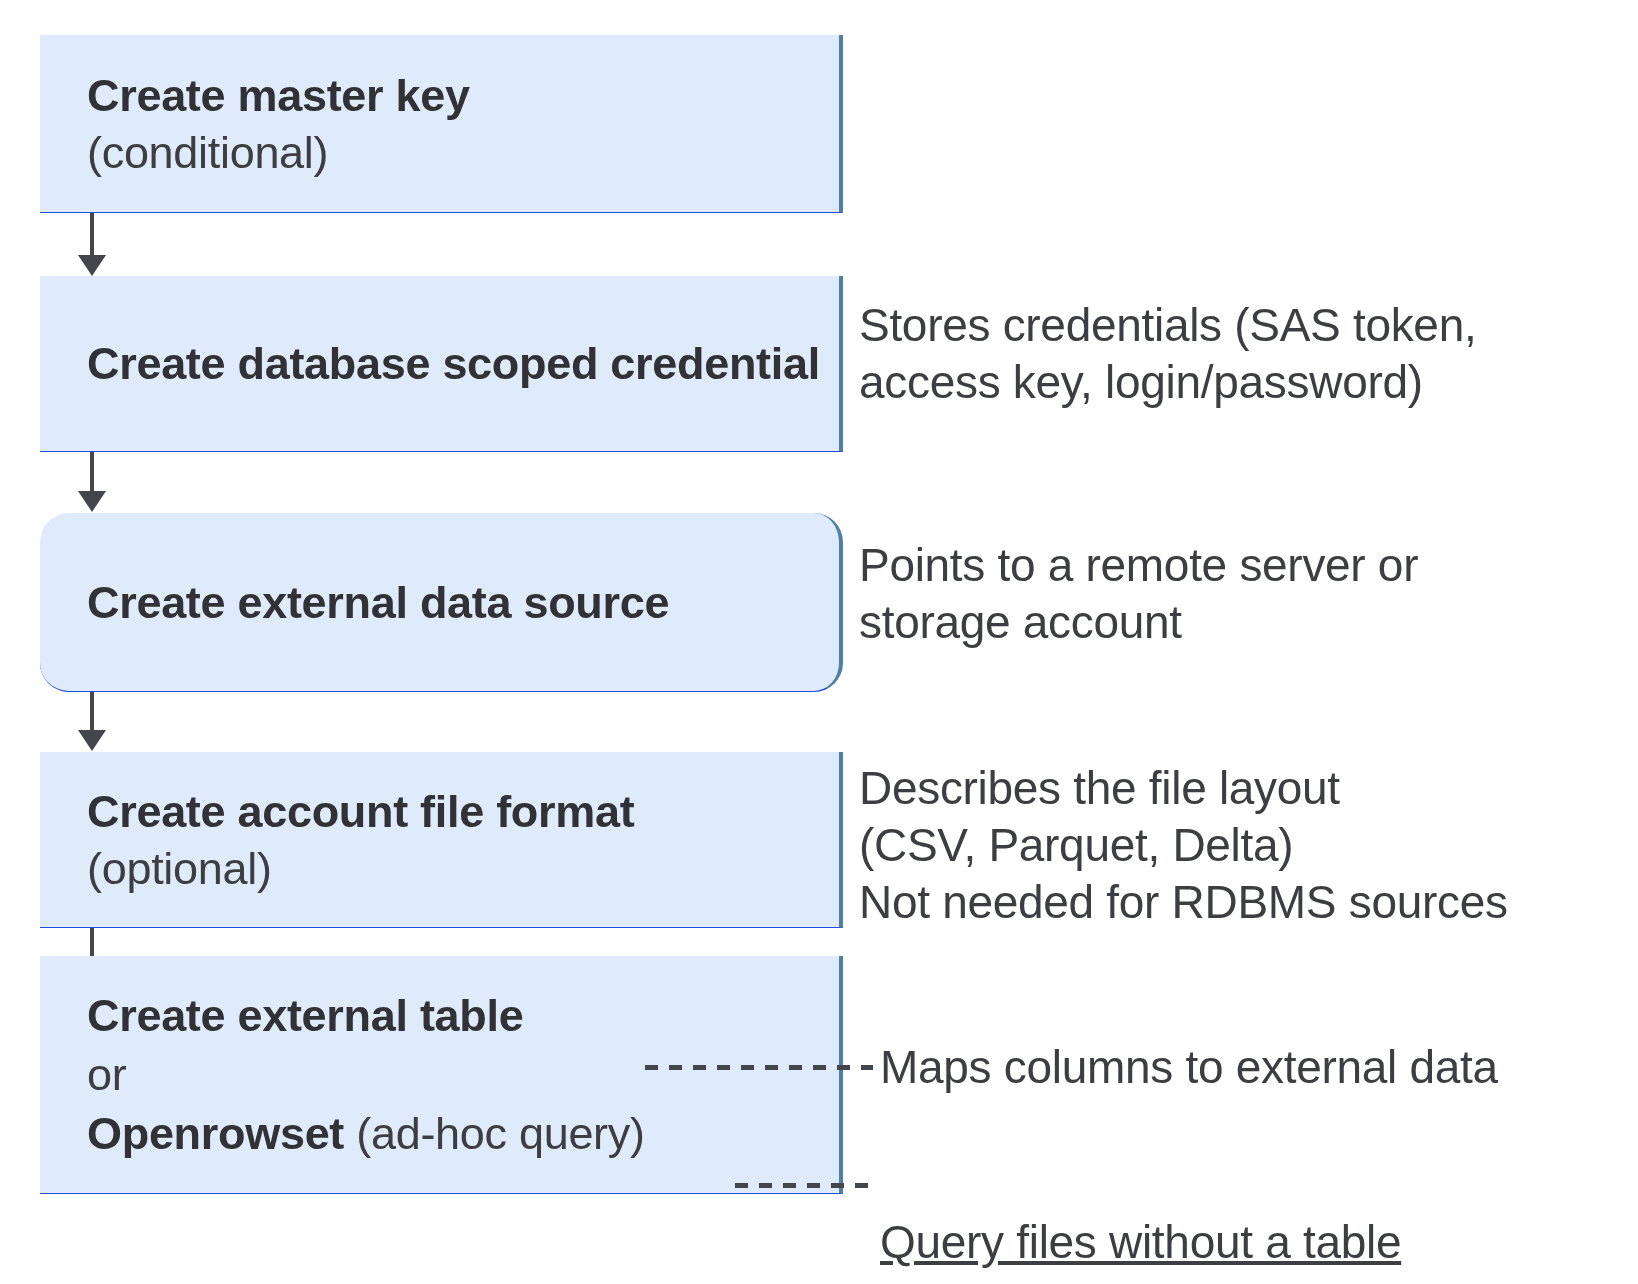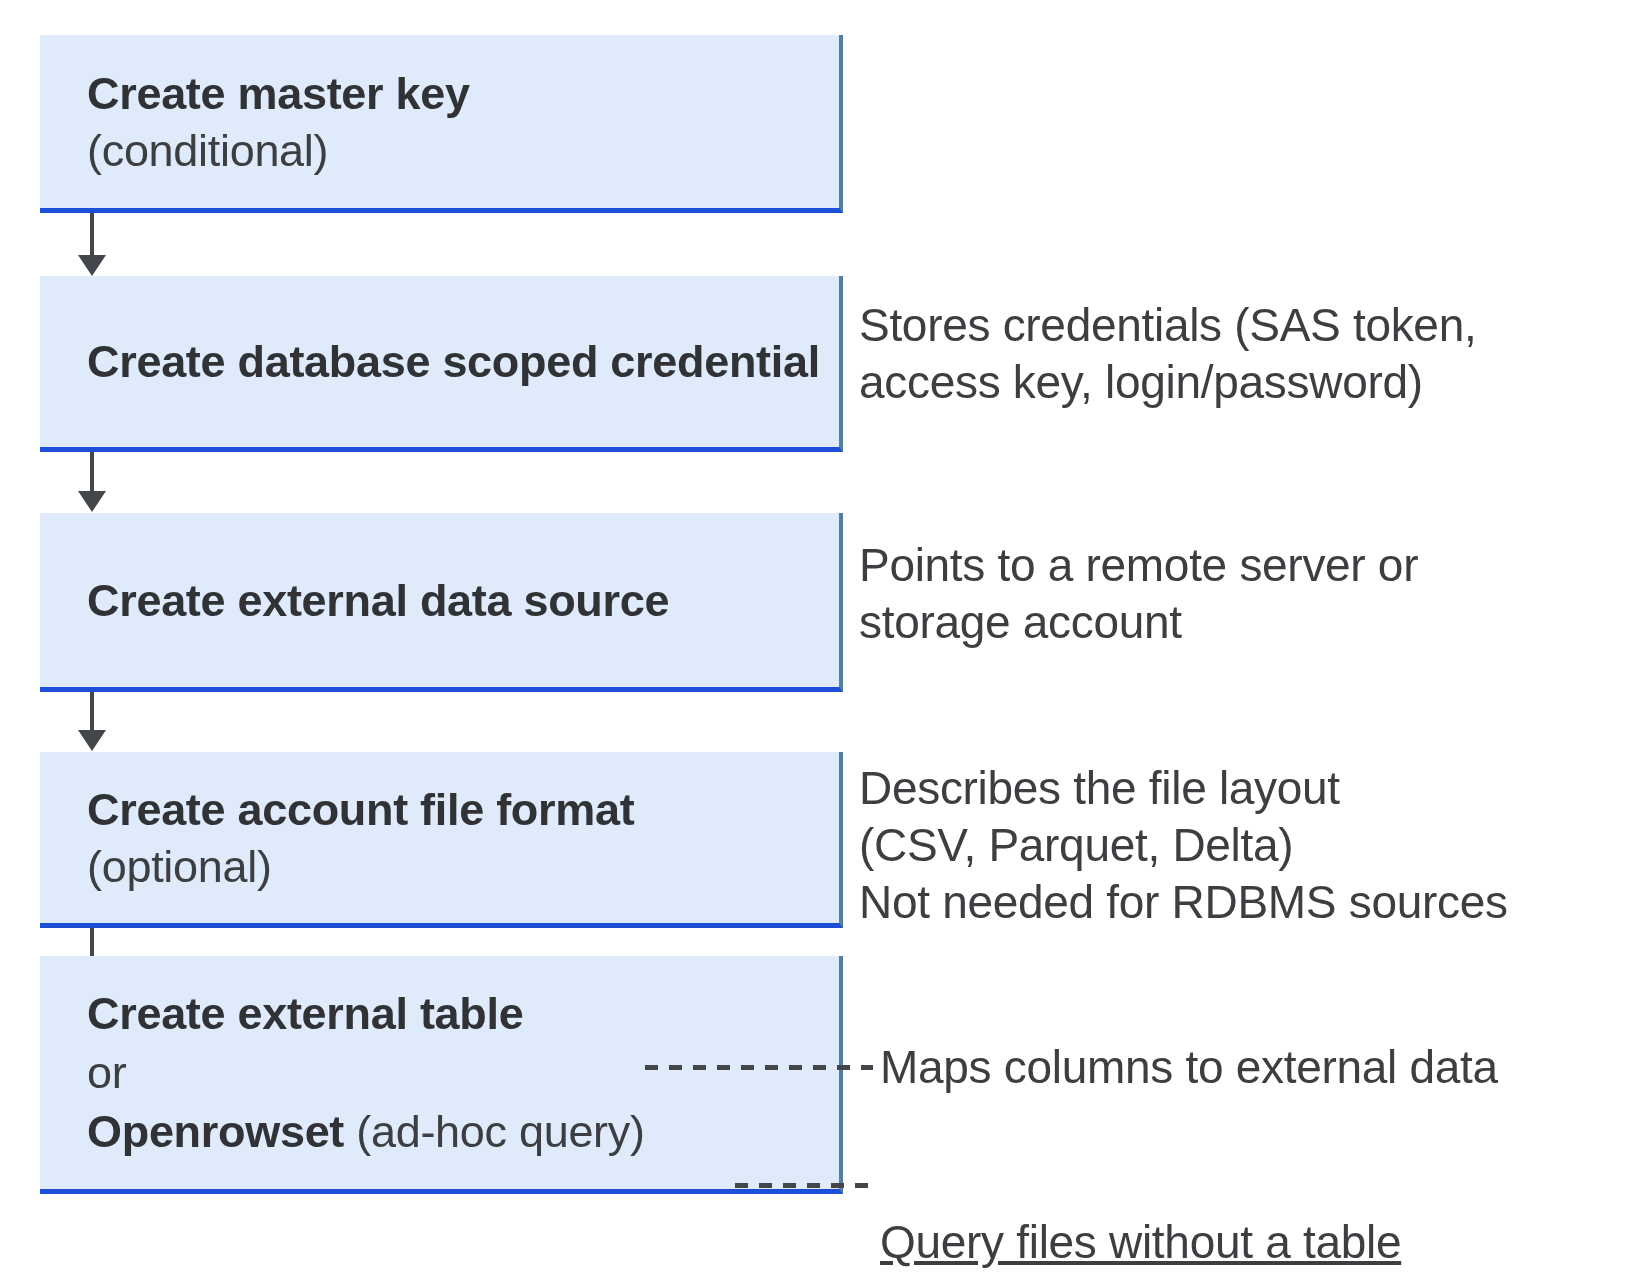--- a/index.html
+++ b/index.html
@@ -16,21 +16,21 @@
     color: #303236;
     overflow: hidden;
   }
   .flow-box {
     position: absolute;
     left: 40px;
     width: 803px;
     box-sizing: border-box;
     background: #dfeafa;
     border-right: 4px solid #4d7fa9;
-    border-bottom: 5px solid #1d4ed8;
+    border-bottom: 1px solid #1d4ed8;
     display: flex;
     flex-direction: column;
     justify-content: center;
     padding-left: 47px;
     padding-right: 10px;
   }
   .box-title {
     font-weight: bold;
     font-size: 45px;
     line-height: 57px;
@@ -107,21 +107,21 @@
     <div class="box-title">Create database scoped credential</div>
   </div>
   <div class="annotation" style="top:297px;">Stores credentials (SAS token,
 access key, login/password)</div>
 
   <div class="arrow">
     <div class="arrow-shaft" style="left:90px; top:452px; height:41px;"></div>
     <div class="arrow-head" style="left:78px; top:491px;"></div>
   </div>
 
-  <div class="flow-box" style="top:513px; height:179px;">
+  <div class="flow-box" style="top:513px; height:179px;border-radius:29px;">
     <div class="box-title">Create external data source</div>
   </div>
   <div class="annotation" style="top:537px;">Points to a remote server or
 storage account</div>
 
   <div class="arrow">
     <div class="arrow-shaft" style="left:90px; top:692px; height:40px;"></div>
     <div class="arrow-head" style="left:78px; top:730px;"></div>
   </div>
 

